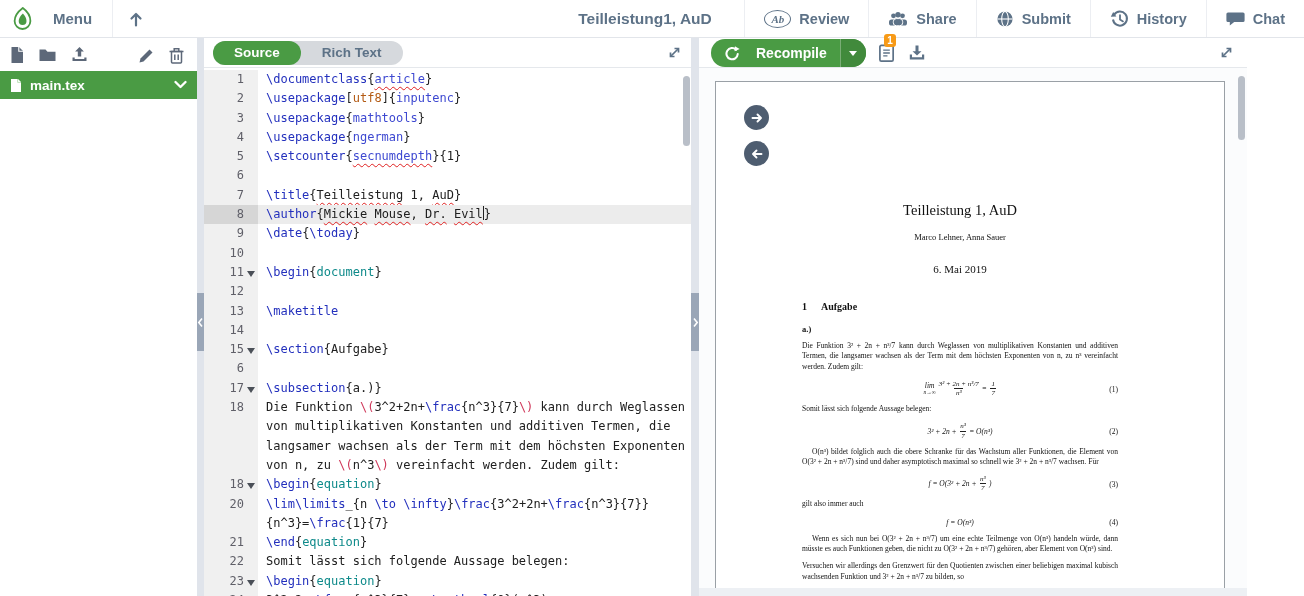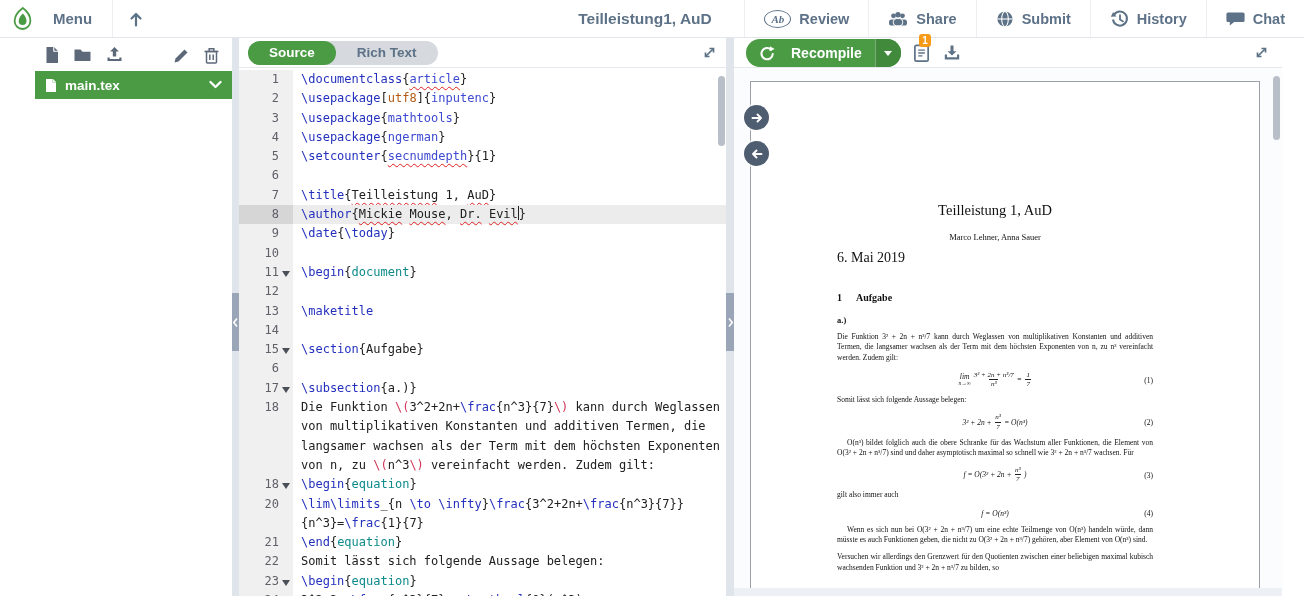--- a/index.html
+++ b/index.html
@@ -13,21 +13,21 @@
   .menu-lbl { color:#5d7287; font-size:15px; font-weight:600; }
   .up-btn { width:46px; height:100%; display:flex; align-items:center; justify-content:center; cursor:pointer; }
   .hdr-actions { margin-left:auto; display:flex; height:100%; position:relative; }
   .act-btn { display:flex; align-items:center; gap:8px; padding:0 19px; border-left:1px solid #eceef2; color:#5d7287; font-size:14.5px; font-weight:600; cursor:pointer; background:#fff; }
   .rev-oval { display:inline-flex; align-items:center; justify-content:center; width:27px; height:18px; border:1.7px solid #5d7287; border-radius:50%; font:italic 700 11px "Liberation Serif", serif; color:#5d7287; }
 
   
   .main { display:flex; height:558px; }
 
   
-  .ftree { width:197px; display:flex; flex-direction:column; background:#fff;margin-left:35px; }
+  .ftree { width:197px; display:flex; flex-direction:column; background:#fff; }
   .ft-toolbar { height:33px; display:flex; align-items:center; padding:0 12px 0 9px; gap:13px; }
   .ft-spacer { flex:1; }
   .icon-btn { display:flex; align-items:center; justify-content:center; cursor:pointer; }
   .ft-row { height:28px; background:#4a9b44; color:#fff; display:flex; align-items:center; gap:8px; padding:0 10px; font-size:13.5px; font-weight:700; cursor:pointer; }
   .ft-row .chev { margin-left:auto; }
 
   
   .vdiv { background:#e0e4eb; position:relative; cursor:col-resize; }
   .vdiv.l { width:7px; } .vdiv.r { width:8px; }
   .vdiv-handle { position:absolute; top:255px; left:0; right:0; height:58px; background:#9aa6b7; display:flex; align-items:center; justify-content:center; }
@@ -71,21 +71,21 @@
   .caret-dn { width:0; height:0; border:4.5px solid transparent; border-top:5.5px solid #fff; margin-top:5px; }
   .log-btn { position:relative; display:flex; cursor:pointer; }
   .badge { position:absolute; top:-9px; left:6px; background:#f79a17; color:#fff; font-size:10px; font-weight:700; line-height:13px; padding:0 3.5px; border-radius:3px; }
   .pdf-expand { margin-left:auto; display:flex; cursor:pointer; padding-right:3px; }
 
   .pdf-view { flex:1; position:relative; background:#fbfcfd; overflow:hidden; }
   .pdf-page { position:absolute; left:16px; top:13px; width:510px; height:780px; background:#fff; border:1px solid #9aa0a6; }
   .pdf-doc { padding:0 106px 0 86px; font-family:"Liberation Serif","DejaVu Serif",serif; color:#111; }
   .pdf-title { text-align:center; margin-top:120px; font-size:14.5px; }
   .pdf-authors { text-align:center; margin-top:13px; font-size:8.5px; }
-  .pdf-date { text-align:left; margin-top:8px; font-size:14px; }
+  .pdf-date { text-align:center; margin-top:21px; font-size:11px; }
   .pdf-section { margin-top:26px; font-weight:700; font-size:10px; display:flex; gap:14px; }
   .pdf-sub { margin-top:12px; font-weight:700; font-size:8.5px; }
   .pdf-p { margin-top:7px; font-size:7.5px; line-height:1.38; text-align:justify; }
   .pdf-p.ind { text-indent:10px; }
   .eq-row { position:relative; margin-top:8px; font-size:7.5px; display:flex; justify-content:center; }
   .eq-body { display:inline-flex; align-items:center; gap:3px; font-style:italic; }
   .eq-label { position:absolute; right:0; top:50%; transform:translateY(-50%); font-style:normal; }
   .frac { display:inline-flex; flex-direction:column; align-items:center; line-height:1.15; font-size:7px; }
   .fden { border-top:0.8px solid #222; padding:0 1.5px; }
   .limwrap { display:inline-flex; flex-direction:column; align-items:center; line-height:1; }

